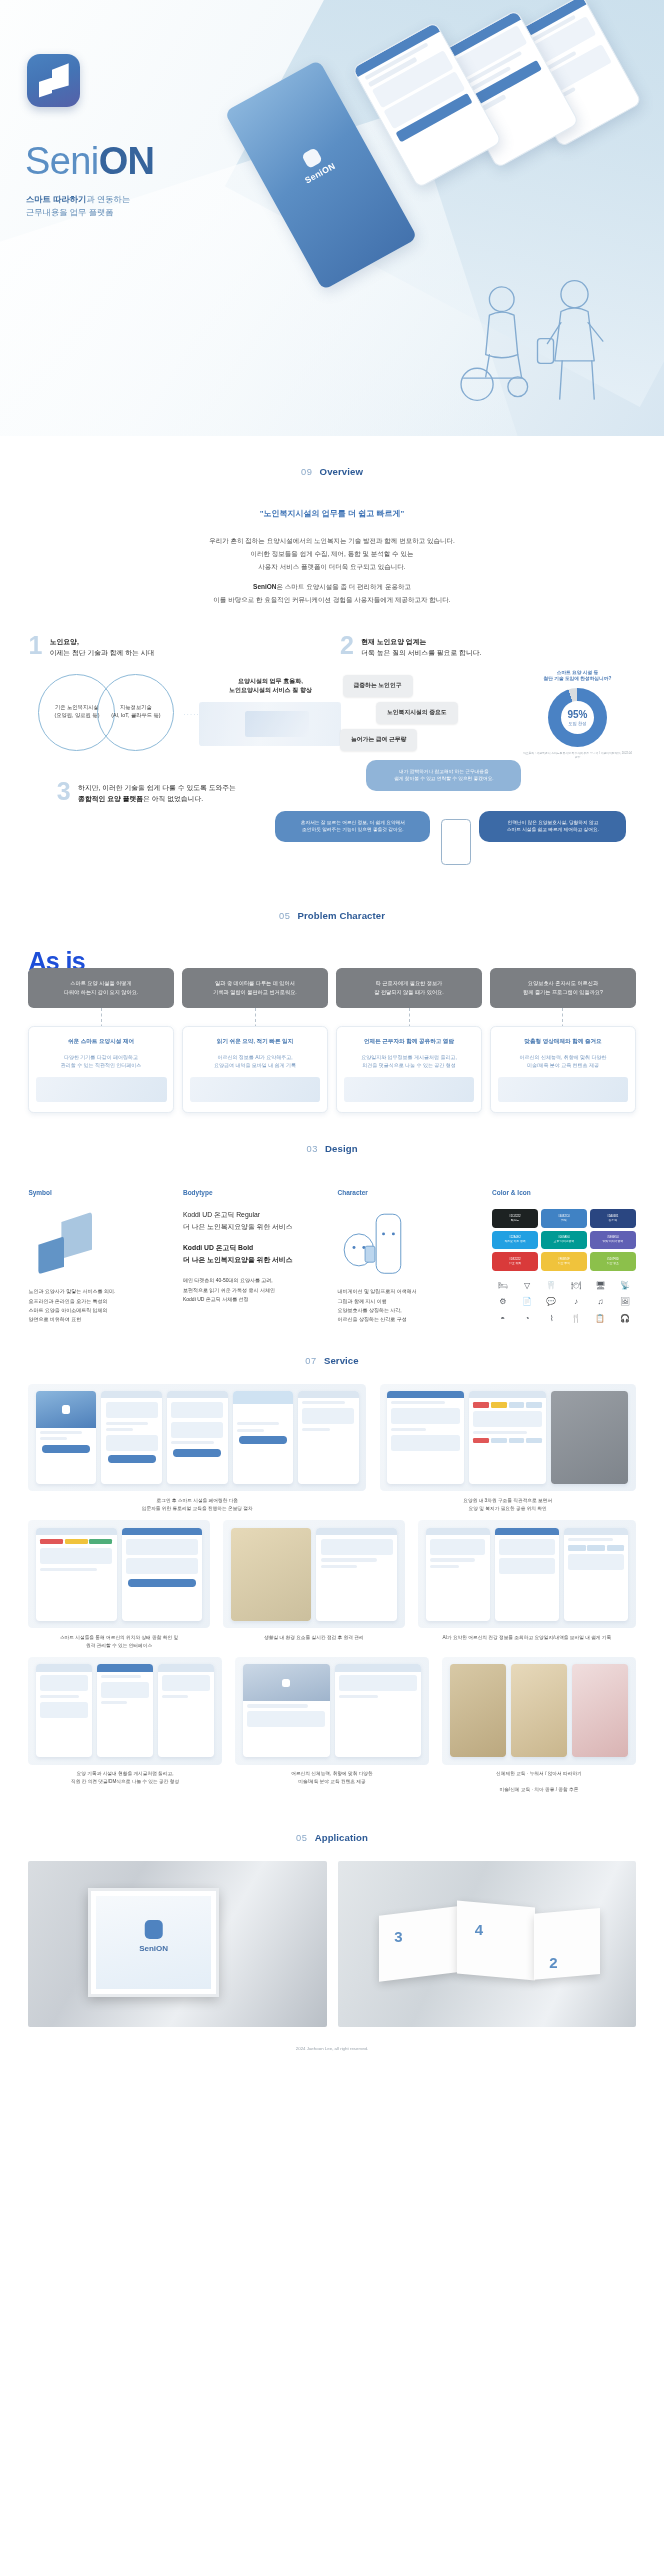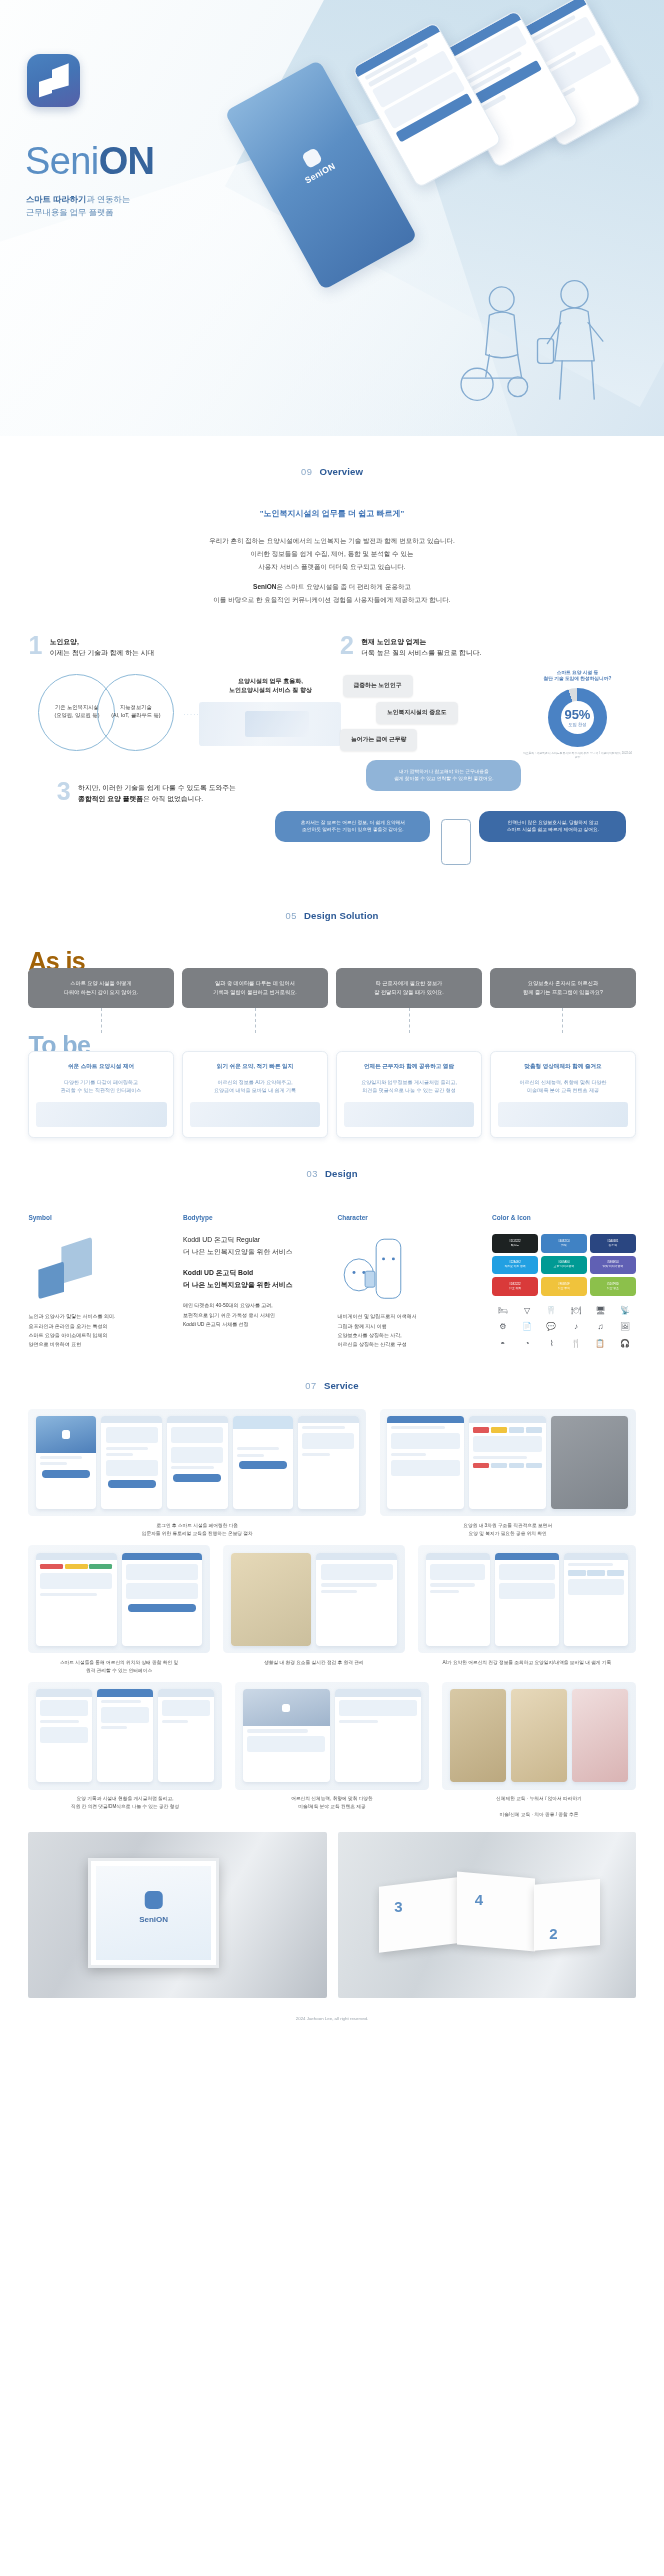--- a/index.html
+++ b/index.html
@@ -144,21 +144,21 @@
   .donut-cap { font-size:4.7px; color:#4878b4; font-weight:700; line-height:1.45; }
   .donut {
     width:59px; height:59px; border-radius:50%; margin:5px auto 0;
     background:conic-gradient(from 0deg,#4a82c4 0% 95%,#d9dcdf 95% 100%);
     display:flex; align-items:center; justify-content:center; position:relative;
   }
   .donut .hole {
     width:33px; height:33px; border-radius:50%; background:#fff;
     display:flex; flex-direction:column; align-items:center; justify-content:center;
   }
-  .donut .pct { font-size:13px; font-weight:700; color:#3e6fae; line-height:1; }
+  .donut .pct { font-size:10px; font-weight:700; color:#3e6fae; line-height:1; }
   .donut .lbl { font-size:4.3px; color:#3e6fae; margin-top:1.2px; }
   .donut-src { font-size:2.8px; color:#9aa3ab; margin-top:5px; line-height:1.3; }
 
   .ov-three { position:relative; margin-top:26px; padding:0 28.4px 6.2px; min-height:99px; }
   .ov-three .lft { width:204px; }
   .bubbles { position:absolute; left:247px; top:-21px; width:358px; height:105px; }
   .bub {
     position:absolute; border-radius:10px; color:#fff; font-size:4.7px;
     line-height:1.6; text-align:center; padding:8px 10px;
   }
@@ -168,21 +168,21 @@
   .bub-person {
     position:absolute; left:166px; top:59px; width:30px; height:46px;
     border:0.9px solid #9ab4cc; border-radius:4.3px;
   }
 
   
   .ps { padding:0 28.4px; margin-top:22px; position:relative; }
   .ps-label {
     font-size:25px; font-weight:700; line-height:1; letter-spacing:-0.6px;
   }
-  .ps-label.asis { color:#a16207;text-decoration:underline; }
+  .ps-label.asis { color:#1d4ed8;text-decoration:underline; }
   .ps-label.tobe { color:#8fb4d6; }
   .cards { display:flex; gap:8.7px; margin-top:-6.2px; }
   .card {
     flex:1; border-radius:5.6px; padding:10px 6.2px; text-align:center;
     font-size:5.2px; line-height:1.65;
   }
   .card.grey { background:#7c7f83; color:#fff; min-height:40px;
     display:flex; align-items:center; justify-content:center; }
   .card.white {
     background:#fff; border:0.6px solid #e6ecf2; color:#4f7fb5;
@@ -470,21 +470,21 @@
 스마트 시설을 쉽고 빠르게 제어하고 싶어요.</div>
           <div class="bub-person"></div>
         </div>
       </div>
     </div>
   </section>
 
   <section>
     <div class="sec-title">
       <span class="num">05</span>
-      <span class="nm">Design Solution</span>
+      <span class="nm">Problem Character</span>
     </div>
 
     <div class="ps">
       <div class="ps-label asis">As is</div>
       <div class="cards">
         <div class="card grey" style="white-space:pre-line">스마트 요양 시설을 어떻게
 다뤄야 하는지 감이 오지 않아요.</div>
         <div class="card grey" style="white-space:pre-line">일과 중 데이터를 다루는 데 있어서
 기록과 열람이 불편하고 번거로워요.</div>
         <div class="card grey" style="white-space:pre-line">타 근로자에게 필요한 정보가
@@ -501,21 +501,20 @@
             <i></i>
           </div>
         <div class="cn">
             <i></i>
           </div>
         <div class="cn">
             <i></i>
           </div>
       </div>
 
-      <div class="ps-label tobe">To be</div>
       <div class="cards">
         <div class="card white">
           <div class="ct">쉬운 스마트 요양시설 제어</div>
           <div class="cd" style="white-space:pre-line">다양한 기기를 다같이 페어링하고
 관리할 수 있는 직관적인 인터페이스</div>
           <div class="cimg"></div>
         </div>
         <div class="card white">
           <div class="ct">읽기 쉬운 요약, 적기 빠른 일지</div>
           <div class="cd" style="white-space:pre-line">어르신의 정보를 AI가 요약해주고,
@@ -864,20 +863,24 @@
           <div class="svc-cap" style="white-space:pre-line">신체제한 교육 · 누워서 / 앉아서 따라하기
 
 미술/신체 교육 · 치아 종류 / 종합 추론</div>
         </div>
       </div>
 
     </div>
   </section>
 
   <section>
+    <div class="sec-title">
+      <span class="num">05</span>
+      <span class="nm">Application</span>
+    </div>
 
     <div class="app-row">
       <div class="app-img a">
         <div class="frame">
           <div class="poster">
             <div class="pb"></div>
             <div style="position:absolute;left:50%;top:52%;transform:translateX(-50%);font-size:8px;color:#4671a8;font-weight:600">SeniON</div>
           </div>
         </div>
       </div>

